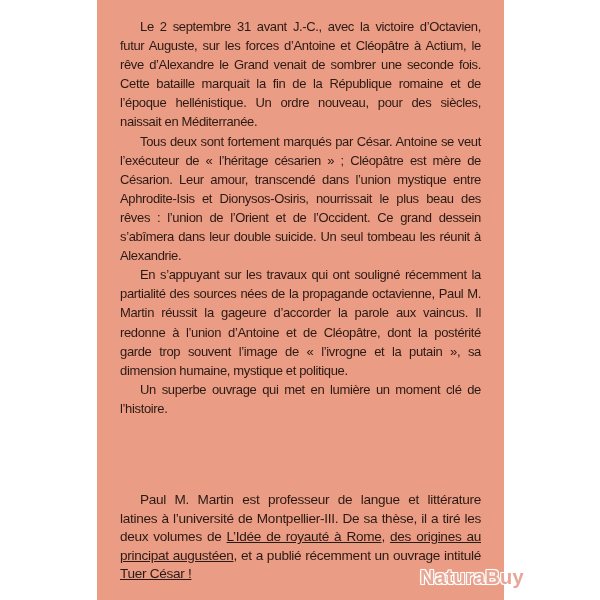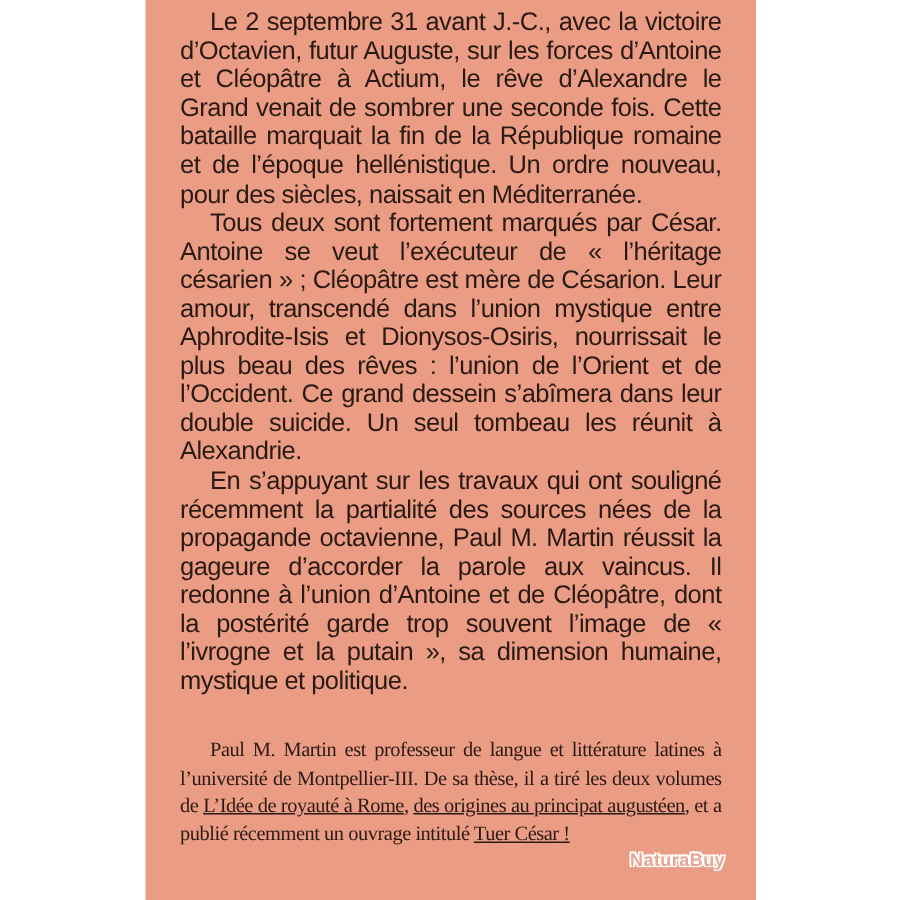--- a/index.html
+++ b/index.html
@@ -14,24 +14,24 @@
       position: absolute;
       left: 97px;
       top: 0;
       width: 407px;
       height: 600px;
       background: #ea9c84;
     }
     .text-block {
       position: absolute;
       left: 120px;
-      top: 5px;
+      top: 17px;
       width: 361px;
       font-family: "Liberation Sans", sans-serif;
-      font-size: 17px;
+      font-size: 13px;
       line-height: 19.1px;
       color: #2b1a14;
       text-align: justify;
       letter-spacing: -0.35px;
     }
     .text-block p {
       margin: 0;
       text-indent: 20px;
     }
     .bio {
@@ -42,48 +42,48 @@
       font-family: "Liberation Sans", sans-serif;
       font-size: 13.6px;
       line-height: 18.6px;
       color: #2b1a14;
       text-align: justify;
       letter-spacing: -0.3px;
     }
     .bio p {
       margin: 0;
       text-indent: 20px;
-      font-family: Liberation Serif, serif;
     }
     .u {
       text-decoration: underline;
     }
     .watermark {
       position: absolute;
       left: 420px;
       top: 566px;
       font-family: "Liberation Sans", sans-serif;
-      font-size: 12px;
+      font-size: 20px;
       font-weight: bold;
       color: #e8a694;
       letter-spacing: 0.3px;
       text-shadow:
         -1px -1px 0 #ffffff, 1px -1px 0 #ffffff,
         -1px 1px 0 #ffffff, 1px 1px 0 #ffffff,
         0 0 2px #ffffff;
     }
   </style>
 </head>
 <body>
 
 <div class="cover"></div>
 
 <div class="text-block">
   <p>Le 2 septembre 31 avant J.-C., avec la victoire d’Octavien, futur Auguste, sur les forces d’Antoine et Cléopâtre à Actium, le rêve d’Alexandre le Grand venait de sombrer une seconde fois. Cette bataille marquait la fin de la République romaine et de l’époque hellénistique. Un ordre nouveau, pour des siècles, naissait en Méditerranée.</p>
   <p>Tous deux sont fortement marqués par César. Antoine se veut l’exécuteur de « l’héritage césarien » ; Cléopâtre est mère de Césarion. Leur amour, transcendé dans l’union mystique entre Aphrodite-Isis et Dionysos-Osiris, nourrissait le plus beau des rêves : l’union de l’Orient et de l’Occident. Ce grand dessein s’abîmera dans leur double suicide. Un seul tombeau les réunit à Alexandrie.</p>
   <p>En s’appuyant sur les travaux qui ont souligné récemment la partialité des sources nées de la propagande octavienne, Paul M. Martin réussit la gageure d’accorder la parole aux vaincus. Il redonne à l’union d’Antoine et de Cléopâtre, dont la postérité garde trop souvent l’image de « l’ivrogne et la putain », sa dimension humaine, mystique et politique.</p>
+  <p>Un superbe ouvrage qui met en lumière un moment clé de l’histoire.</p>
 </div>
 
 <div class="bio">
   <p><span>Paul M. Martin est professeur de langue et littérature latines à l’université de Montpellier-III. De sa thèse, il a tiré les deux volumes de </span><span class="u">L’Idée de royauté à Rome</span><span>, </span><span class="u">des origines au principat augustéen</span><span>, et a publié récemment un ouvrage intitulé </span><span class="u">Tuer César !</span></p>
 </div>
 
 <div class="watermark">NaturaBuy</div>
 
 </body></html>

